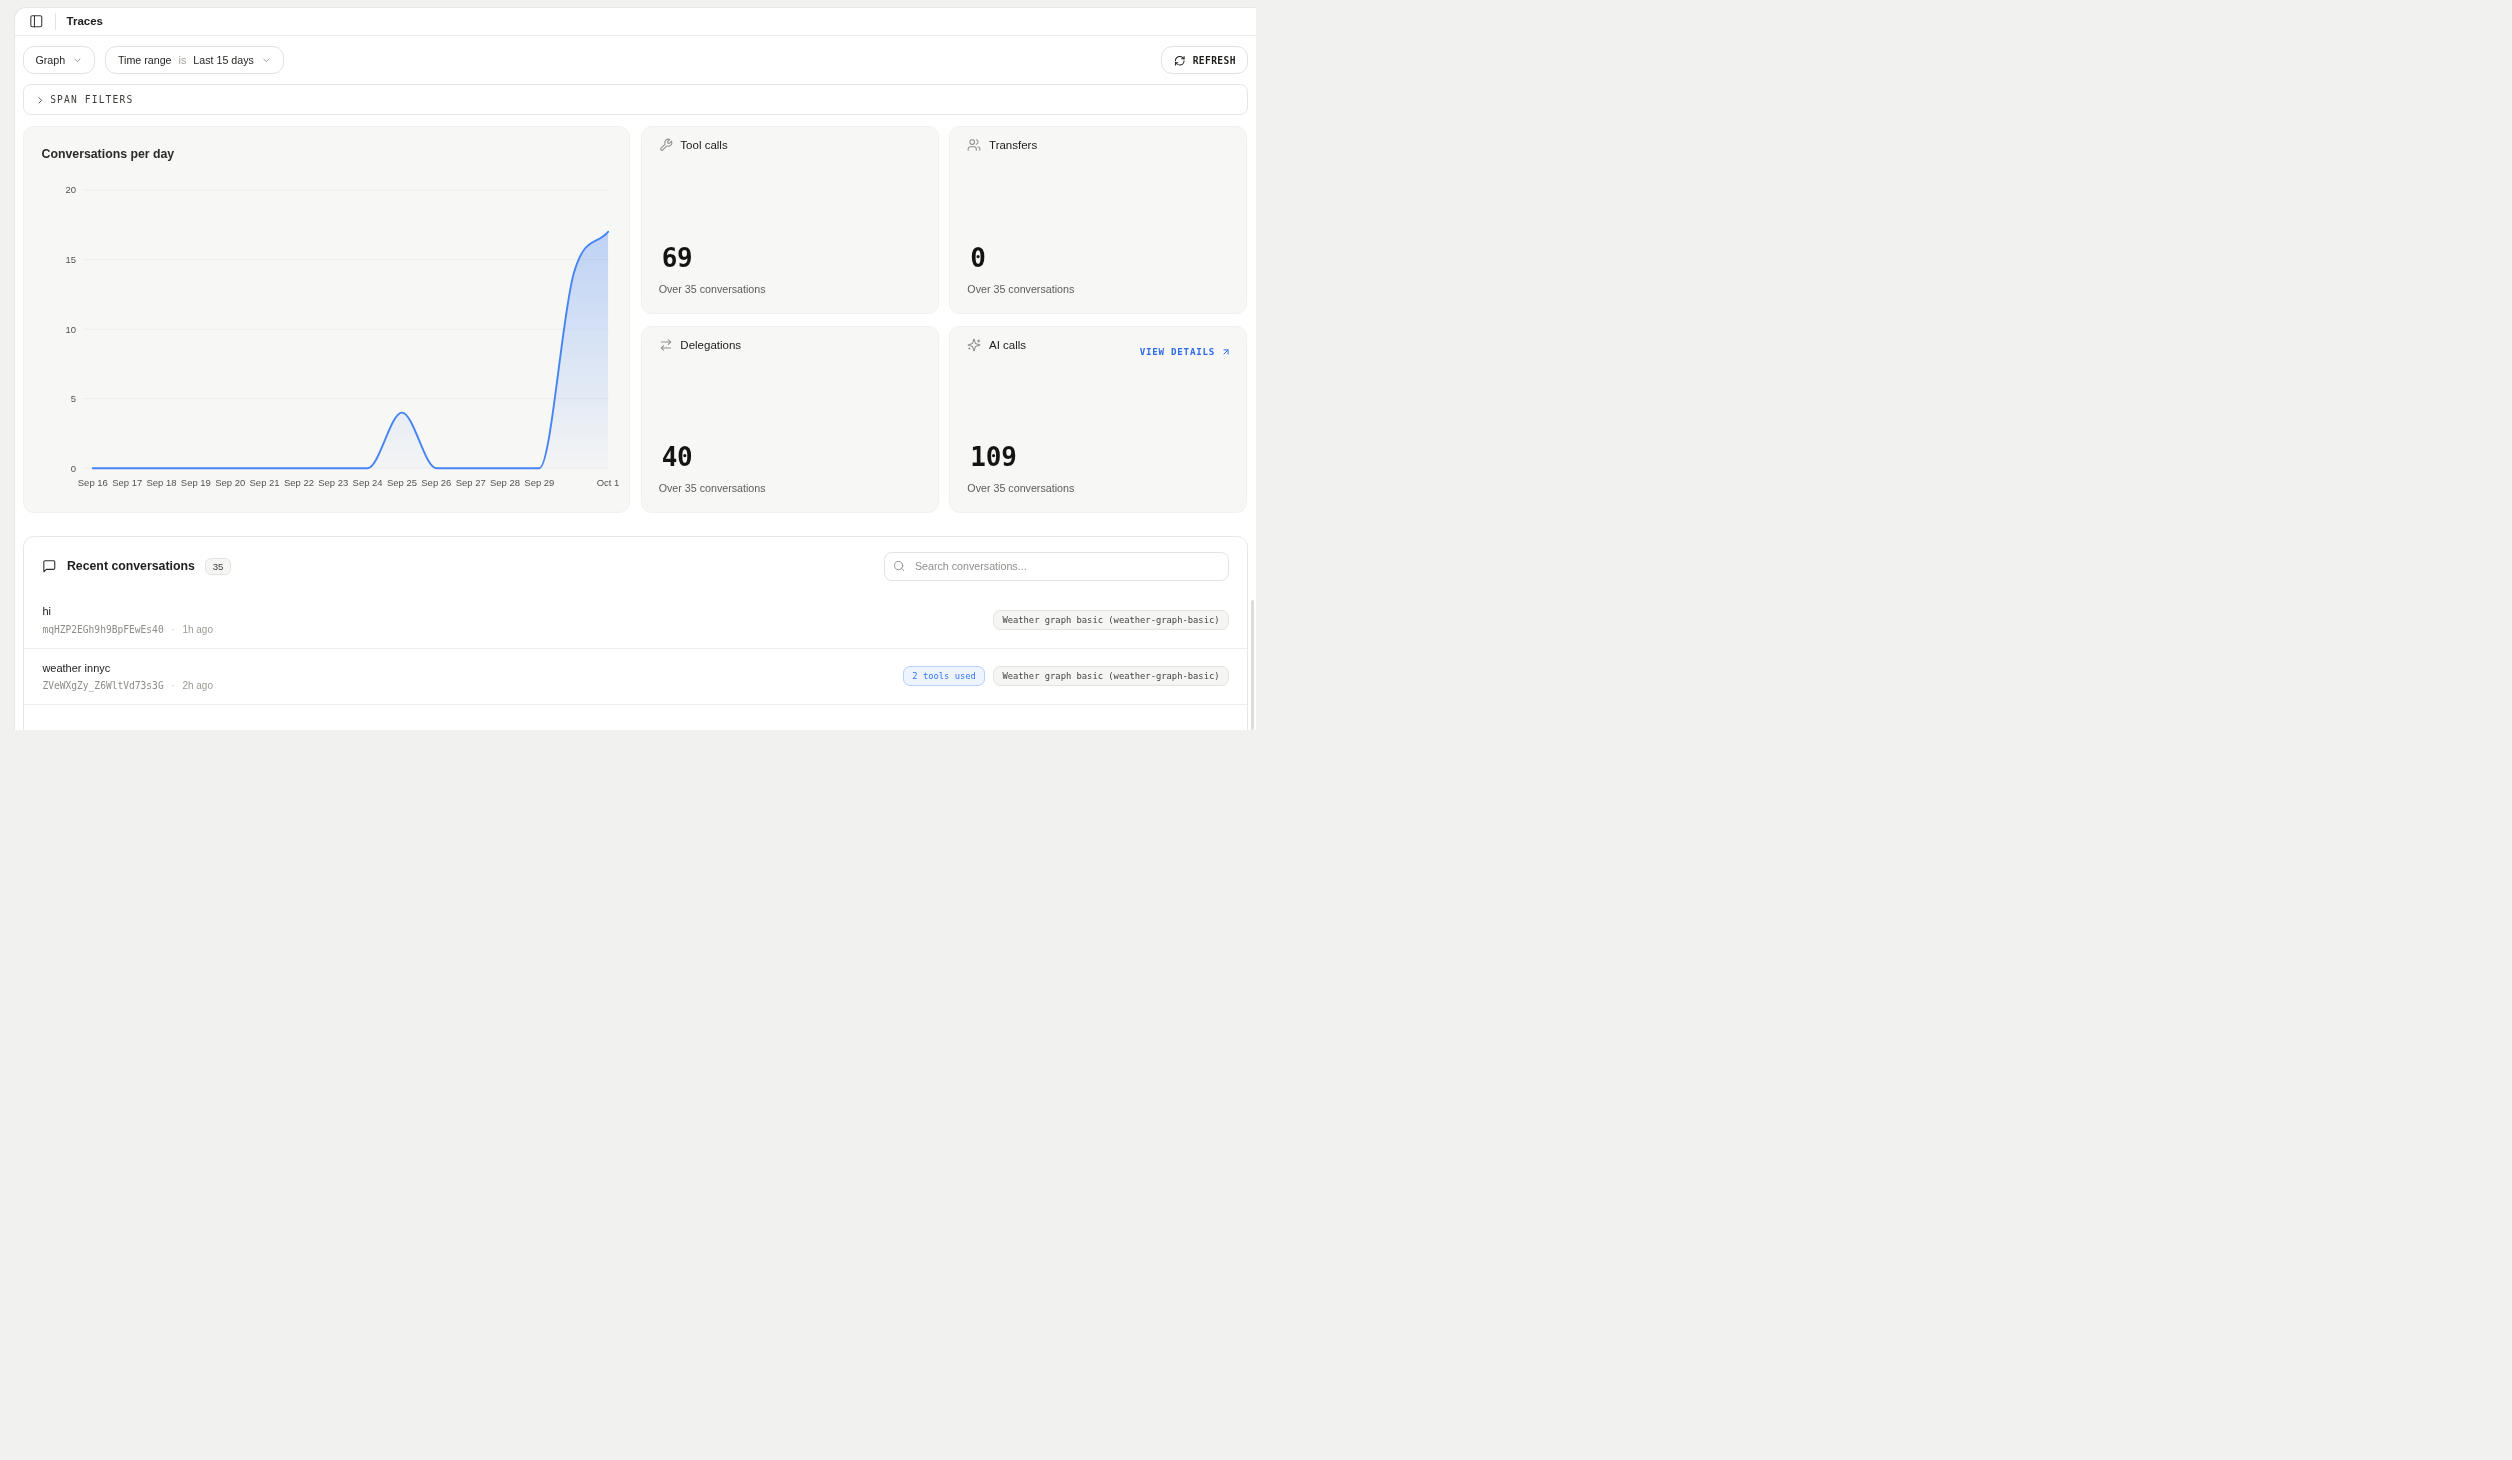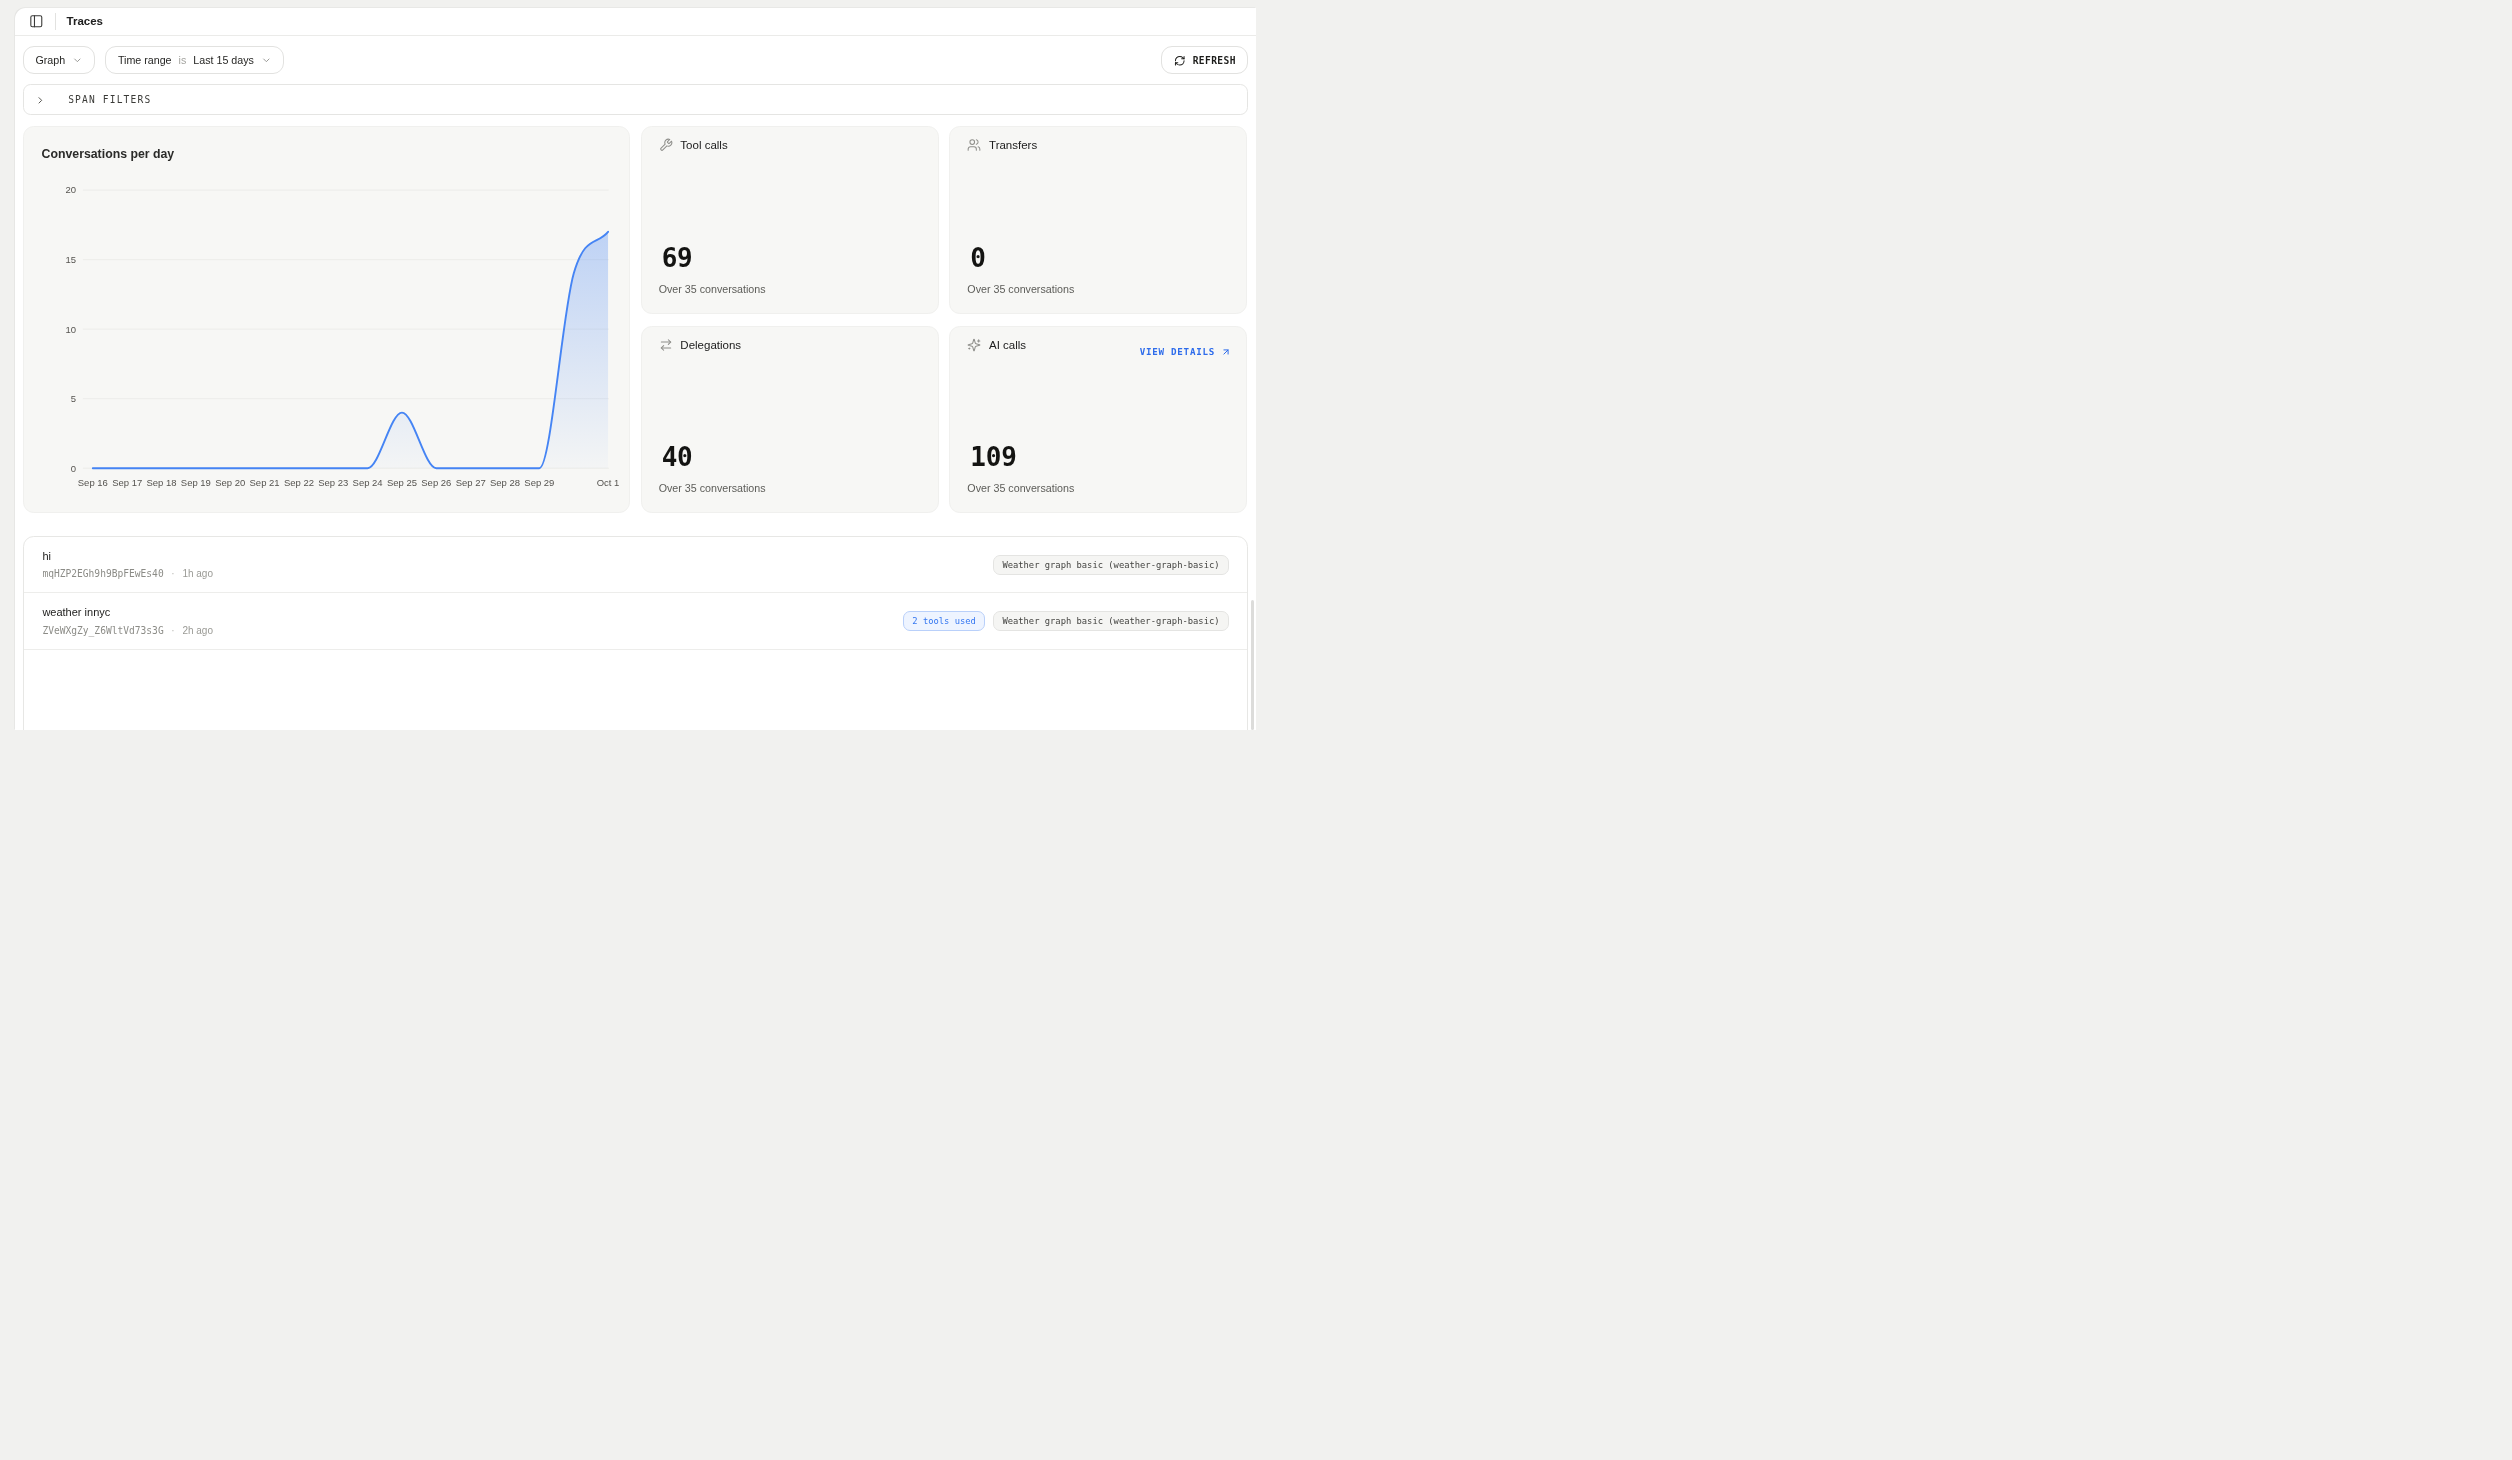--- a/index.html
+++ b/index.html
@@ -32,21 +32,21 @@
   .btn {
     display:inline-flex; align-items:center; gap:7px; height:28px; padding:0 11.5px;
     background:#fff; border:0.8px solid #e2e2e0; border-radius:11px;
     font-size:10.7px; color:#27272;  color:#262624; cursor:pointer; font-family:inherit;
   }
   .btn .chev { color:#8f8f8b; display:flex; }
   .muted-op { color:#a3a39f; }
   .refresh-btn { margin-left:auto; font-family:"DejaVu Sans Mono",monospace; font-size:9.6px; font-weight:700; letter-spacing:0.04em; color:#1c1c1a; gap:7.7px; }
 
   .span-filters {
-    margin-top:10px; width:100%; height:31px; display:flex; align-items:center; gap:22px; padding:0 11.5px;
+    margin-top:10px; width:100%; height:31px; display:flex; align-items:center; gap:4px; padding:0 11.5px;
     background:#fff; border:0.8px solid #e5e5e3; border-radius:7.7px; cursor:pointer;
     font-family:"DejaVu Sans Mono",monospace; font-size:9.6px; letter-spacing:0.12em; font-weight:500; color:#3b3b38;
   }
   .span-filters .chev { color:#55544f; display:flex; }
 
   
   .dash-grid {
     margin-top:10.7px;
     display:grid;
     grid-template-columns:607px 298px 298px;
@@ -271,20 +271,38 @@
                 <path d="M7 17 17 7"></path>
               </svg>
           </span>
         </button>
         <div class="tile-value">109</div>
         <div class="tile-sub">Over 35 conversations</div>
       </section>
     </div>
 
     <section class="recent-card">
+      <div class="recent-head">
+        <span class="r-icon">
+          <svg width="14.6" height="14.6" viewBox="0 0 24 24" fill="none" stroke="currentColor" stroke-width="1.8" stroke-linecap="round" stroke-linejoin="round">
+              <path d="M21 15a2 2 0 0 1-2 2H7l-4 4V5a2 2 0 0 1 2-2h14a2 2 0 0 1 2 2z"></path>
+            </svg>
+        </span>
+        <span class="recent-title">Recent conversations</span>
+        <span class="count-badge">35</span>
+        <div class="search-wrap">
+          <span class="s-icon">
+            <svg width="12.3" height="12.3" viewBox="0 0 24 24" fill="none" stroke="currentColor" stroke-width="1.9" stroke-linecap="round" stroke-linejoin="round">
+                <circle cx="11" cy="11" r="8"></circle>
+                <path d="m21 21-4.3-4.3"></path>
+              </svg>
+          </span>
+          <input class="search-input" type="text" placeholder="Search conversations..." style="">
+        </div>
+      </div>
 
       <div class="conv-row">
         <div>
           <div class="conv-title">hi</div>
           <div class="conv-meta">
             <span class="conv-id">mqHZP2EGh9h9BpFEwEs40</span>
             <span class="meta-dot">·</span>
             <span class="conv-time">1h ago</span>
           </div>
         </div>

